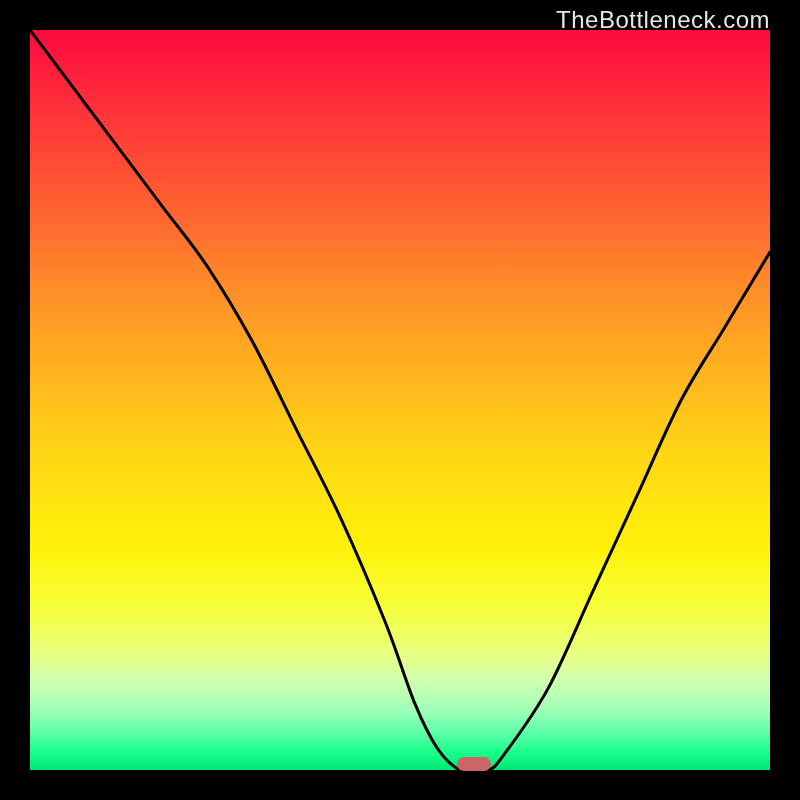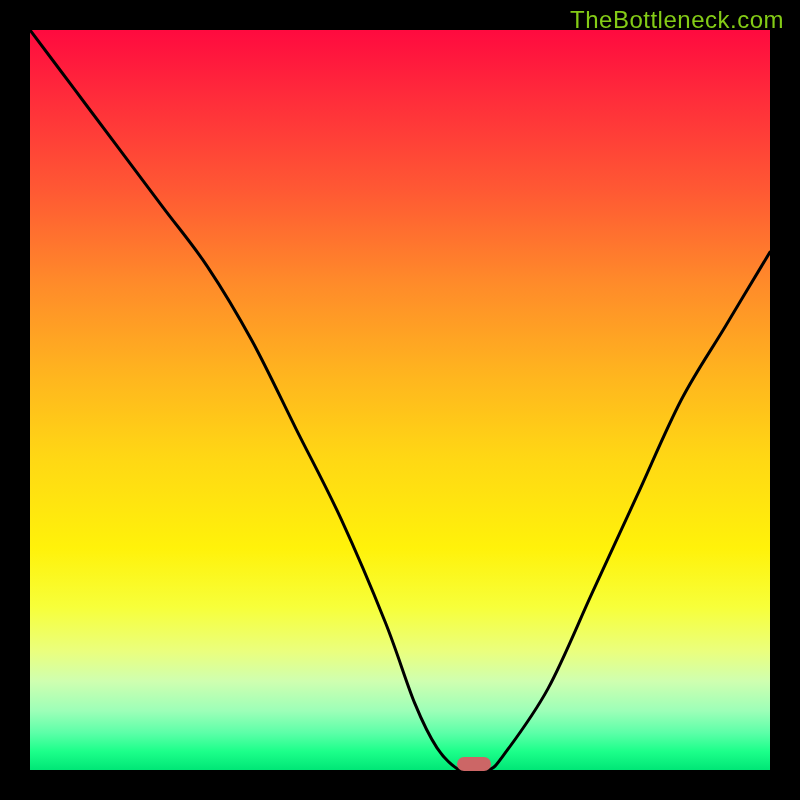--- a/index.html
+++ b/index.html
@@ -36,22 +36,22 @@
       #cfffb0 88%,
       #9dffb8 92%,
       #5cffa8 95%,
       #1cff8a 97.5%,
       #00e676 100%
     );
   }
   .watermark {
     position: absolute;
     top: 6px;
-    right: 16px;
-    color: #84cc16;
+    right: 30px;
+    color: #e5e5e5;
     font-size: 24px;
     letter-spacing: 0.5px;
     user-select: none;
     margin-left: 20px;
   }
   svg.curve {
     position: absolute;
     left: 0;
     top: 0;
     width: 740px;

